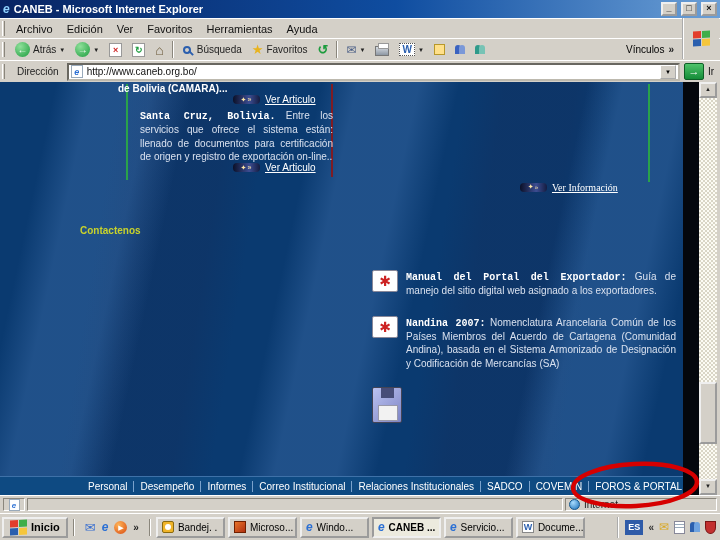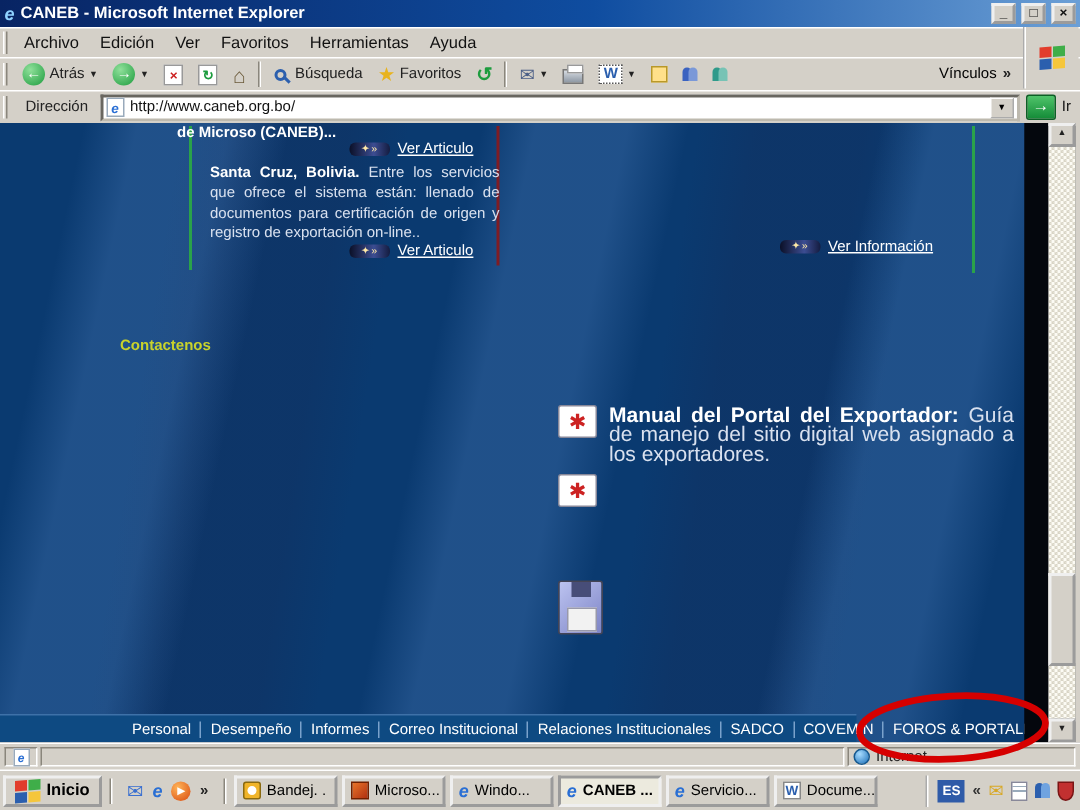--- a/index.html
+++ b/index.html
@@ -84,36 +84,36 @@
 
   .intro-frag { position:absolute; left:118px; top:1px; font-size:10px; font-weight:bold; color:#fff; }
   .ver-link { position:absolute; display:flex; align-items:center; gap:5px; }
   .sparkle { width:27px; height:9px; border-radius:4px;
     background:linear-gradient(90deg,#0b1028,#3c4d92 60%,#141c40); color:#ffe9a8;
     font-size:7px; line-height:9px; text-align:center; letter-spacing:1px; }
   .ver-link a, .contact-link, .nav-item { cursor:pointer;text-align:center; }
   .ver-link a { color:#fff; font-size:10px; text-decoration:underline; }
   .news-para { position:absolute; left:140px; top:27px; width:193px; font-size:10px;
     line-height:13.4px; text-align:justify; color:#d9e1ef; }
-  .lead { font-weight:bold; color:#fff; }
+  .lead { font-weight:bold; color:#fff;font-family:Liberation Mono, monospace; }
   .page-heading { position:absolute; left:80px; top:116px; font-size:11px; font-weight:bold;
     color:#fff; letter-spacing:0.4px; }
   .contact-link { position:absolute; left:80px; top:143px; font-size:10px; font-weight:bold; color:#c9d32b; }
 
   .dl-item { position:absolute; left:372px; width:304px; display:flex; gap:8px; align-items:flex-start; }
   .pdf-ic { width:26px; height:22px; background:#fff; border:1px solid #889; border-radius:2px;
     color:#cc2222; font-size:14px; line-height:21px; text-align:center; flex:0 0 auto; }
   .floppy-ic { width:30px; height:36px; background:linear-gradient(135deg,#bcc3f0,#7d84c6);
     border:1px solid #445; border-radius:2px; position:relative; flex:0 0 auto; }
   .floppy-ic::before { content:""; position:absolute; top:0; left:8px; width:13px; height:10px; background:#474d78; }
   .floppy-ic::after { content:""; position:absolute; bottom:1px; left:5px; width:18px; height:14px;
     background:#f2f2f2; border:1px solid #99a; }
-  .dl-text { font-size:14px; line-height:13.2px; text-align:justify; color:#d9e1ef; }
-
-  .bottom-nav { position:absolute; left:0; top:394px; width:571px; height:19px; background:#0e4a82;
+  .dl-text { font-size:10px; line-height:13.2px; text-align:justify; color:#d9e1ef; }
+
+  .bottom-nav { position:absolute; left:0; top:394px; width:699px; height:19px; background:#0e4a82;
     border-top:1px solid #3e71a8; display:flex; align-items:center; padding-left:82px;
     font-size:10px; color:#fff; white-space:nowrap; }
   .nav-item { padding:0 6px; border-right:1px solid #7aa2cc; }
   .nav-item:last-child { border-right:none; }
 
   .scrollbar { position:absolute; left:699px; top:0; width:18px; height:413px; }
   .sb-track { position:absolute; top:16px; bottom:16px; left:0; right:0; background:#fcfbf4;
     background-image:
       linear-gradient(45deg,#d9d5c6 25%,transparent 25%,transparent 75%,#d9d5c6 75%),
       linear-gradient(45deg,#d9d5c6 25%,transparent 25%,transparent 75%,#d9d5c6 75%);
@@ -277,54 +277,58 @@
   <span class="go-label">Ir</span>
 </div>
 
 <div class="content">
   <div class="page">
 
     <div class="v-line vl-green" style="left:126px; top:2px; height:96px;"></div>
     <div class="v-line vl-maroon" style="left:331px; top:2px; height:93px;"></div>
     <div class="v-line vl-green" style="left:648px; top:2px; height:98px;"></div>
 
-    <div class="intro-frag">de Microso (CANEB)...</div>
+    <div class="intro-frag">de Bolivia (CAMARA)...</div>
 
     <div class="ver-link" style="left:233px; top:12px;">
       <span class="sparkle">✦»</span>
       <a>Ver Articulo</a>
     </div>
 
     <div class="news-para">
       <span class="lead">Santa Cruz, Bolivia.</span>
       <span>Entre los servicios que ofrece el sistema están: llenado de documentos para certificación de origen y registro de exportación on-line..</span>
     </div>
 
     <div class="ver-link" style="left:233px; top:80px;">
       <span class="sparkle">✦»</span>
       <a>Ver Articulo</a>
     </div>
 
-    <div class="ver-link" style="left:520px; top:77px;">
+    <div class="ver-link" style="left:520px; top:100px;font-family:Liberation Serif, serif;">
       <span class="sparkle">✦»</span>
       <a>Ver Información</a>
     </div>
 
     <div class="contact-link">Contactenos</div>
 
     <div class="dl-item" style="top:188px;">
       <span class="pdf-ic">✱</span>
       <span class="dl-text">
         <span class="lead">Manual del Portal del Exportador:</span>
         <span>Guía de manejo del sitio digital web asignado a los exportadores.</span>
       </span>
     </div>
 
     <div class="dl-item" style="top:234px;">
       <span class="pdf-ic">✱</span>
+      <span class="dl-text">
+        <span class="lead">Nandina 2007:</span>
+        <span>Nomenclatura Arancelaria Común de los Países Miembros del Acuerdo de Cartagena (Comunidad Andina), basada en el Sistema Armonizado de Designación y Codificación de Mercancías (SA)</span>
+      </span>
     </div>
 
     <div class="dl-item" style="top:305px;">
       <span class="floppy-ic"></span>
     </div>
 
     <div class="bottom-nav">
       <span class="nav-item">Personal</span>
       <span class="nav-item">Desempeño</span>
       <span class="nav-item">Informes</span>

